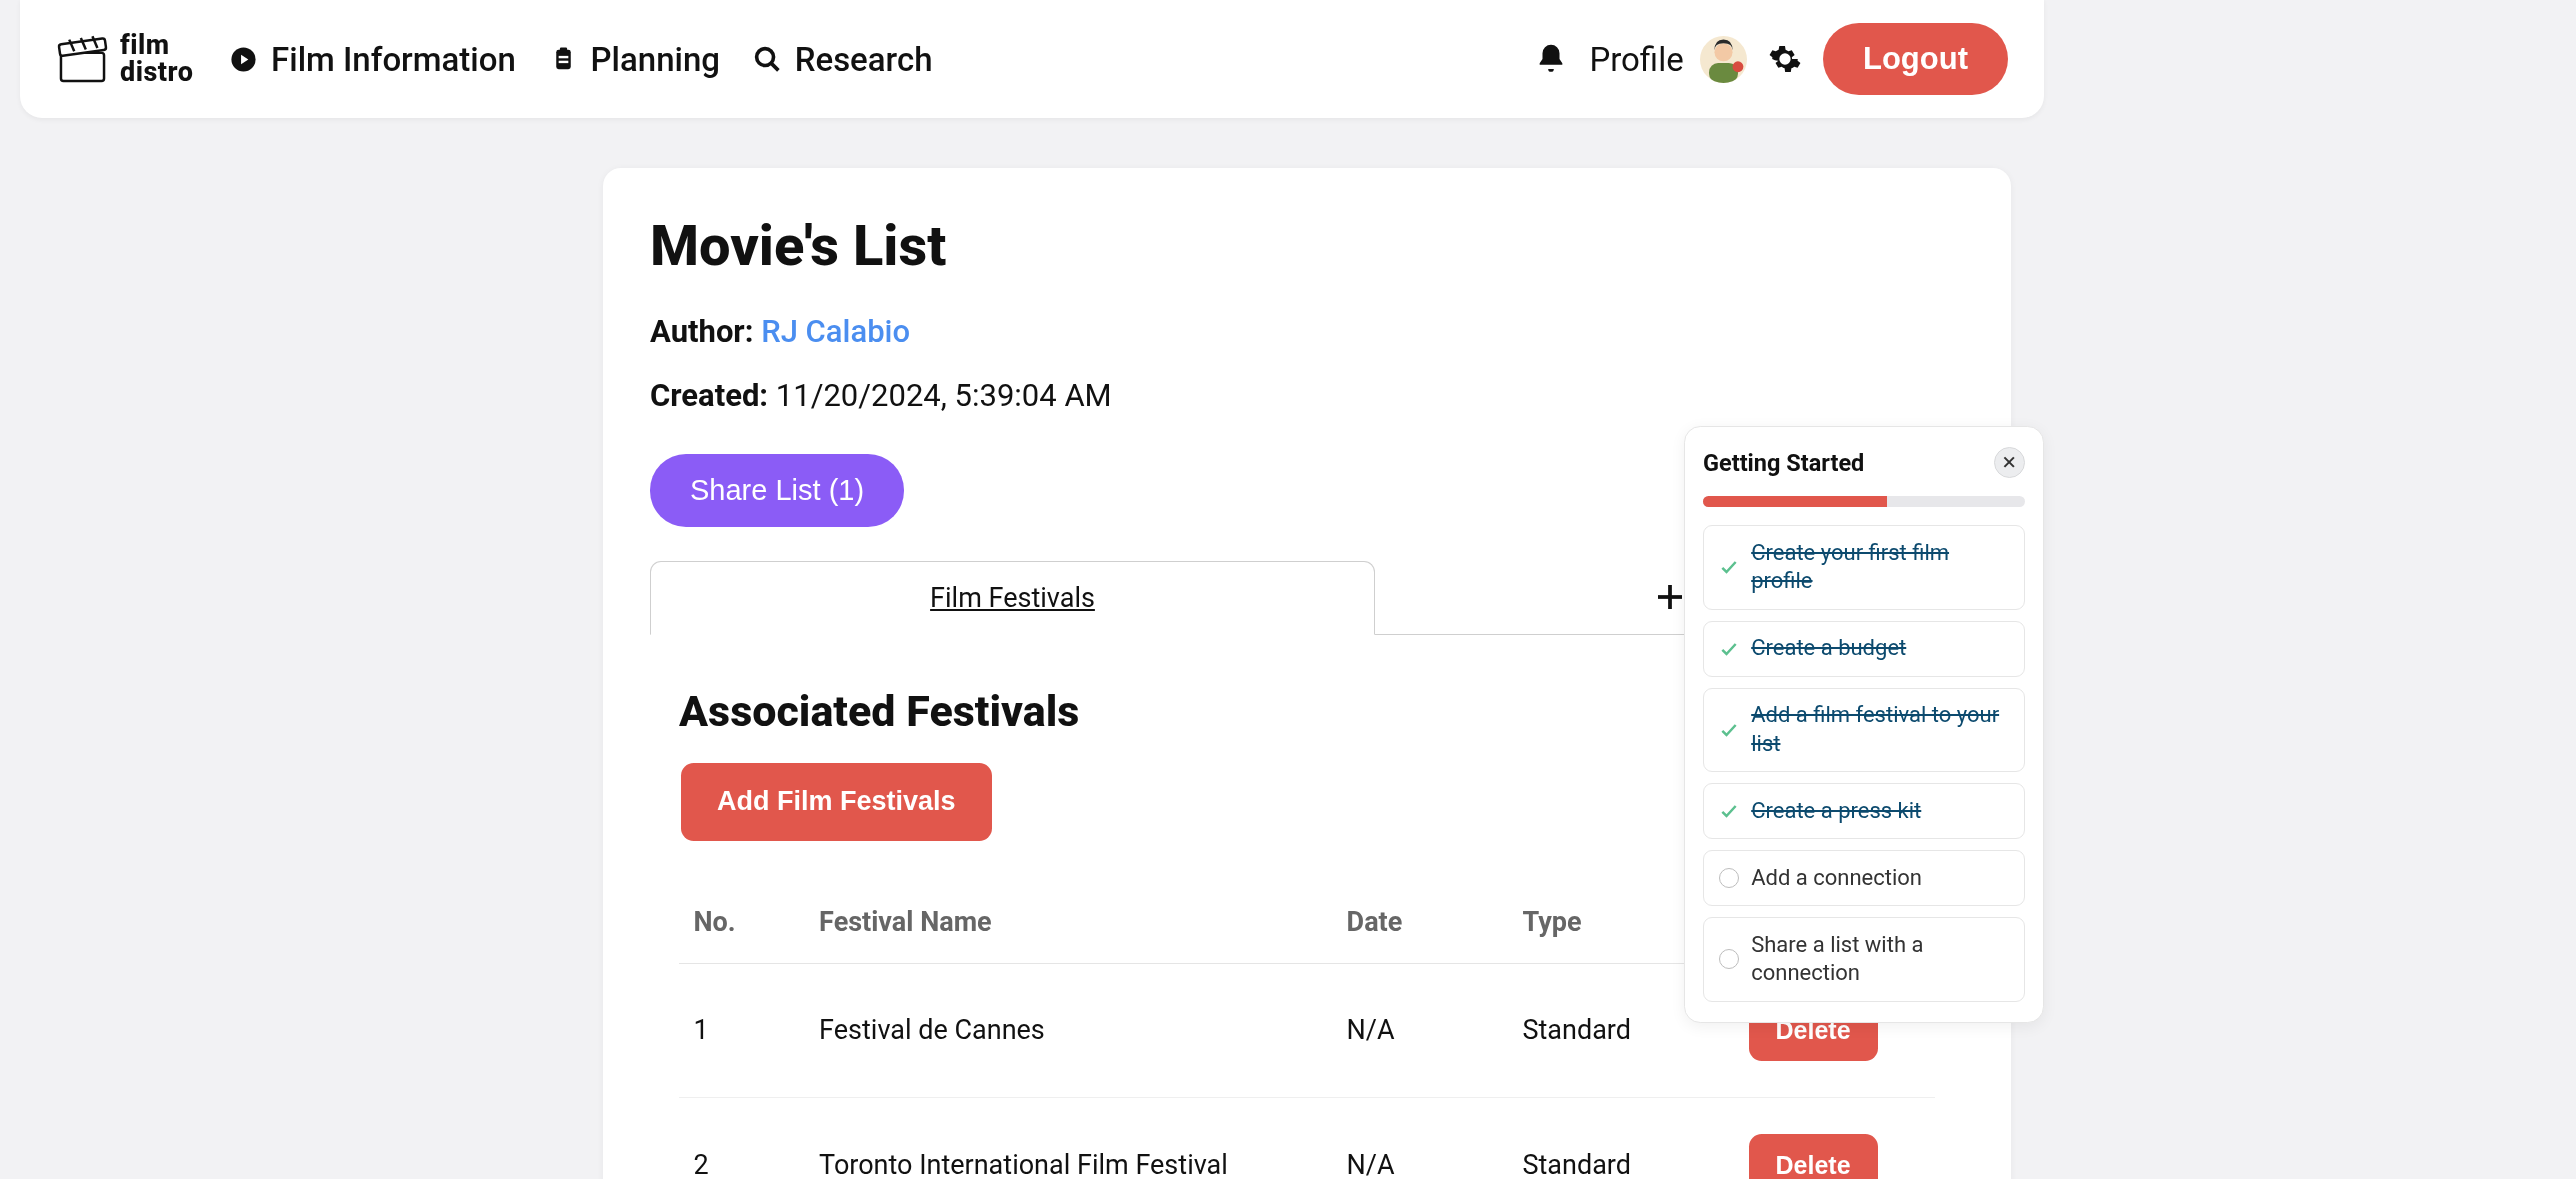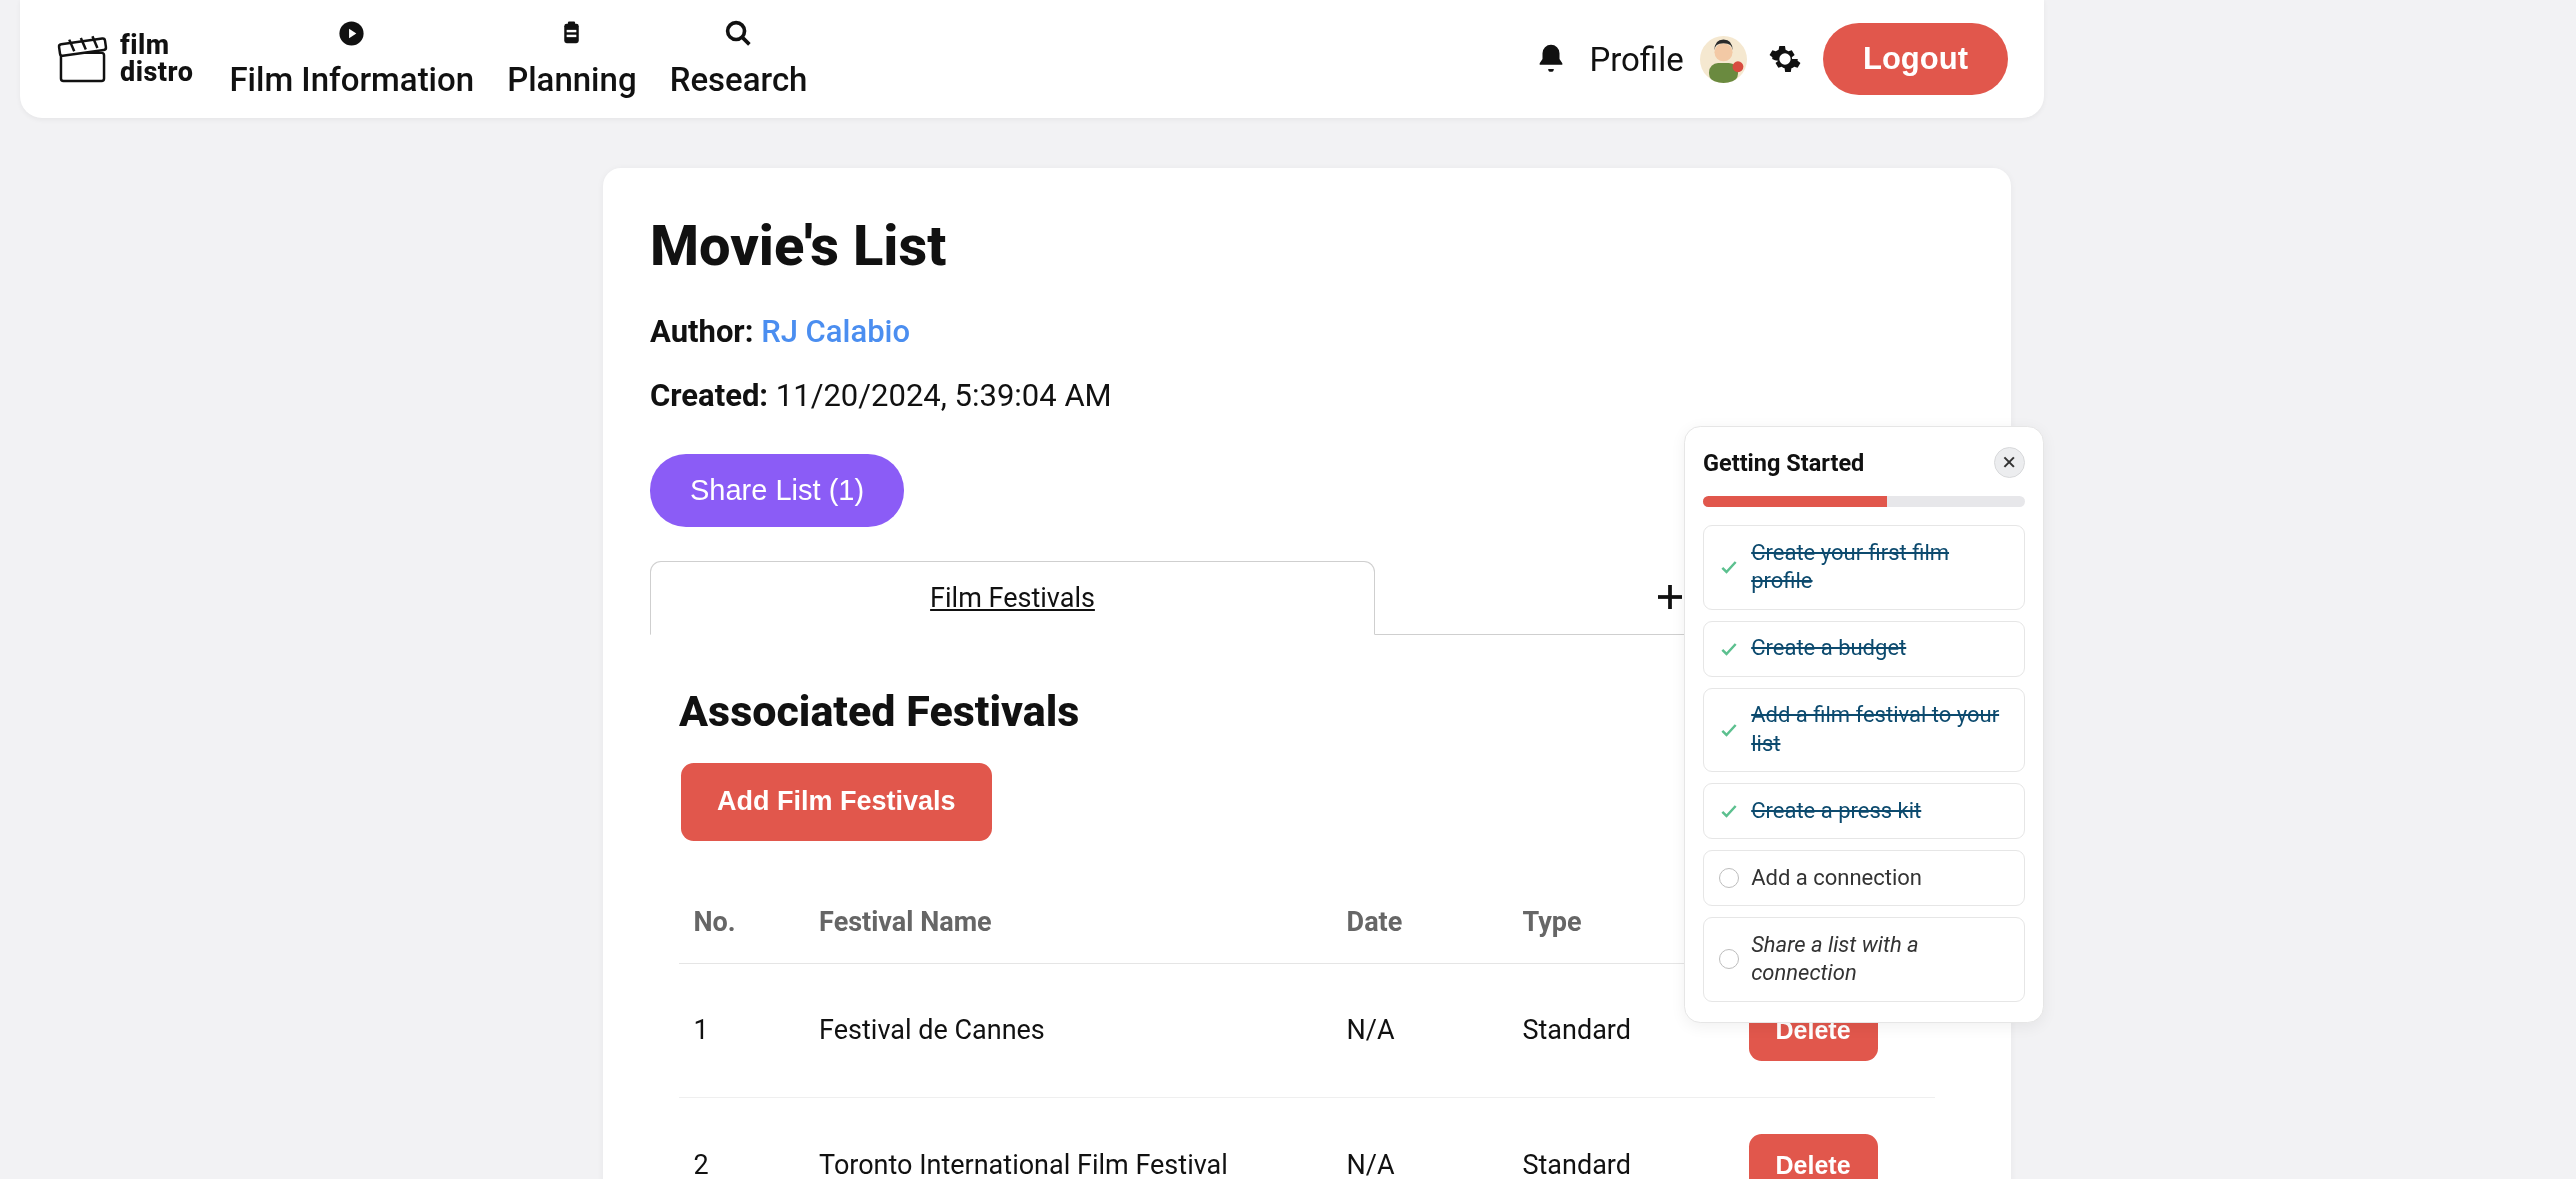--- a/index.html
+++ b/index.html
@@ -39,21 +39,21 @@
     gap: 11px;
     margin-right: 36px;
   }
   .logo-wrap svg { flex: 0 0 auto; }
   .logo-text-lines { line-height: 1; font-weight: 800; font-size: 27px; letter-spacing: 0.5px; }
   .logo-text-lines .line2 { font-size: 27px; }
 
   .nav-links { display: flex; align-items: center; gap: 33px; }
   .nav-item {
     display: flex; align-items: center; gap: 12.7px;
-    font-size: 33px; font-weight: 500; cursor: pointer; flex-direction: column;
+    font-size: 33px; font-weight: 500; cursor: pointer;
   }
   .nav-item svg { width: 29px; height: 29px; }
 
   .topbar-right {
     margin-left: auto;
     display: flex; align-items: center; gap: 18px;
   }
   .icon-btn { width: 40px; height: 40px; display: flex; align-items: center; justify-content: center; cursor: pointer; }
   .icon-btn svg { width: 34px; height: 34px; }
   .profile {
@@ -198,21 +198,21 @@
   .gs-item {
     border: 0.9px solid #e6e6e6;
     border-radius: 9px;
     padding: 12.7px 14.5px;
     display: flex; align-items: center; gap: 12.7px;
     margin-bottom: 11px;
     font-size: 22px;
     color: #333;
     cursor: pointer;
   }
-  .gs-item:last-child { margin-bottom: 0; font-style: italic; }
+  .gs-item:last-child { margin-bottom: 0; }
   .gs-item.done .gs-text { color: #0c4a6e; text-decoration: line-through; }
   .gs-check { width: 20px; height: 20px; flex: 0 0 auto; display: flex; align-items: center; justify-content: center; }
   .gs-check.done svg { stroke: #5cc08f; }
   .gs-check.todo {
     border: 1.8px solid #bdbdbd; border-radius: 50%;
   }
   .gs-text { line-height: 1.3; }
 
 </style>
 </head>

